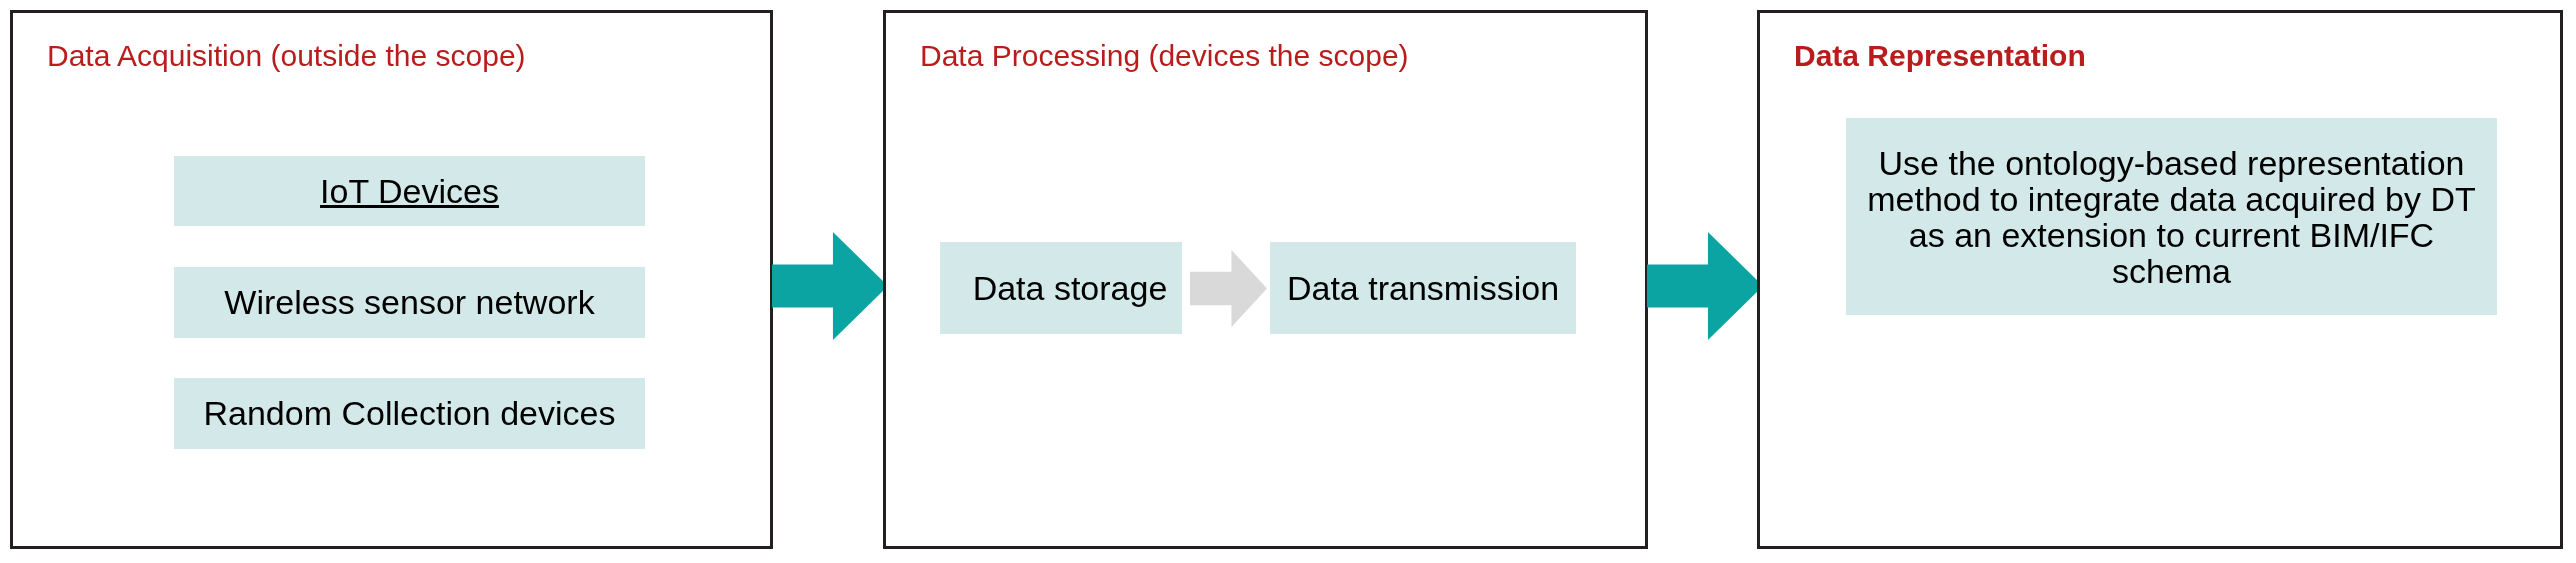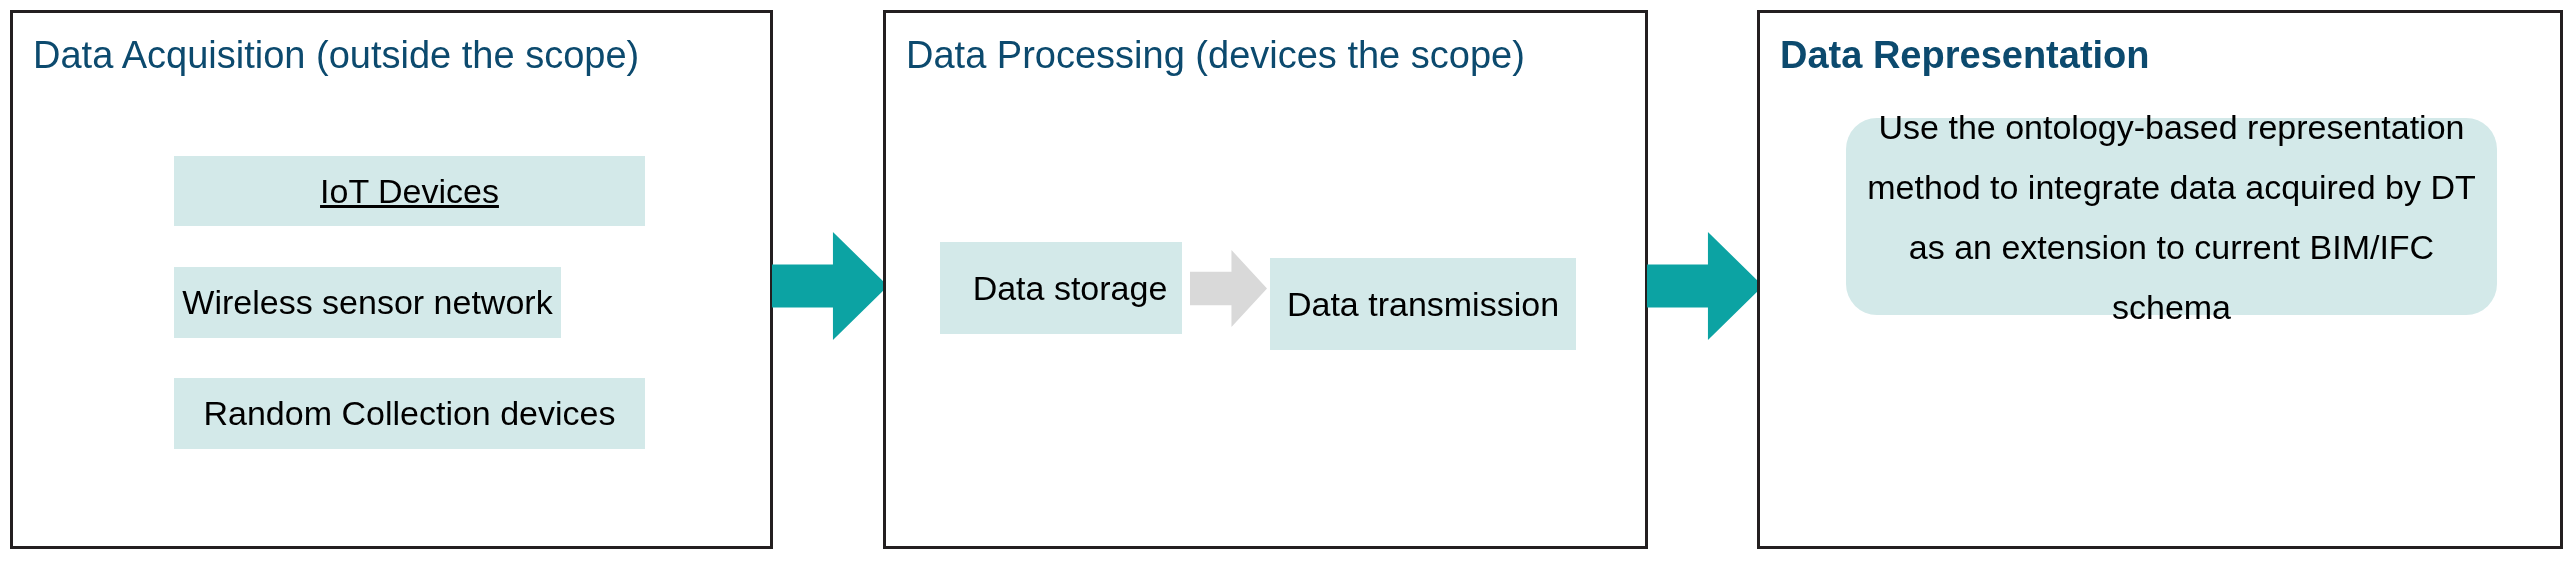--- a/index.html
+++ b/index.html
@@ -26,24 +26,24 @@
     background: #ffffff;
     border: 3px solid #231f20;
     box-sizing: border-box;
   }
   #panel-1 { left: 10px;   top: 10px; width: 763px;  height: 539px; }
   #panel-2 { left: 883px;  top: 10px; width: 765px;  height: 539px; }
   #panel-3 { left: 1757px; top: 10px; width: 806px;  height: 539px; }
 
   .panel-title {
     position: absolute;
-    left: 20px;
+    left: 34px;
     top: 20px;
-    color: #0c4a6e;
-    font-size: 38px;
+    color: #b91c1c;
+    font-size: 30px;
     line-height: 45px;
     white-space: nowrap;
   }
   .panel-title.bold { font-weight: bold; text-align: center; }
 
   
   .item-box {
     position: absolute;
     background: #d3e9e9;
     color: #000000;
@@ -51,33 +51,32 @@
     align-items: center;
     justify-content: center;
     text-align: center;
     font-size: 34px;
     line-height: 43px;
     box-sizing: border-box;
   }
 
   
   #box-iot      { left: 161px; top: 143px; width: 471px; height: 70px; text-decoration: underline; }
-  #box-wsn      { left: 161px; top: 254px; width: 387px; height: 71px; }
+  #box-wsn      { left: 161px; top: 254px; width: 471px; height: 71px; }
   #box-random   { left: 161px; top: 365px; width: 471px; height: 71px; }
 
   
   #box-storage  { left: 940px;  top: 242px; width: 242px; height: 92px; padding-left: 18px; }
-  #box-transmit { left: 1270px; top: 242px; width: 306px; height: 92px; margin-top: 16px; }
+  #box-transmit { left: 1270px; top: 242px; width: 306px; height: 92px; }
 
   
   #box-representation {
     left: 1846px; top: 118px; width: 651px; height: 197px;
-    font-size: 34px; line-height: 60px;
+    font-size: 34px; line-height: 36px;
     padding: 0 14px;
-    border-radius: 31px;
   }
   #box-representation .para {
     width: 100%;
     text-align: center;
   }
 
   
   .arrow-teal {
     position: absolute;
     width: 116px;

